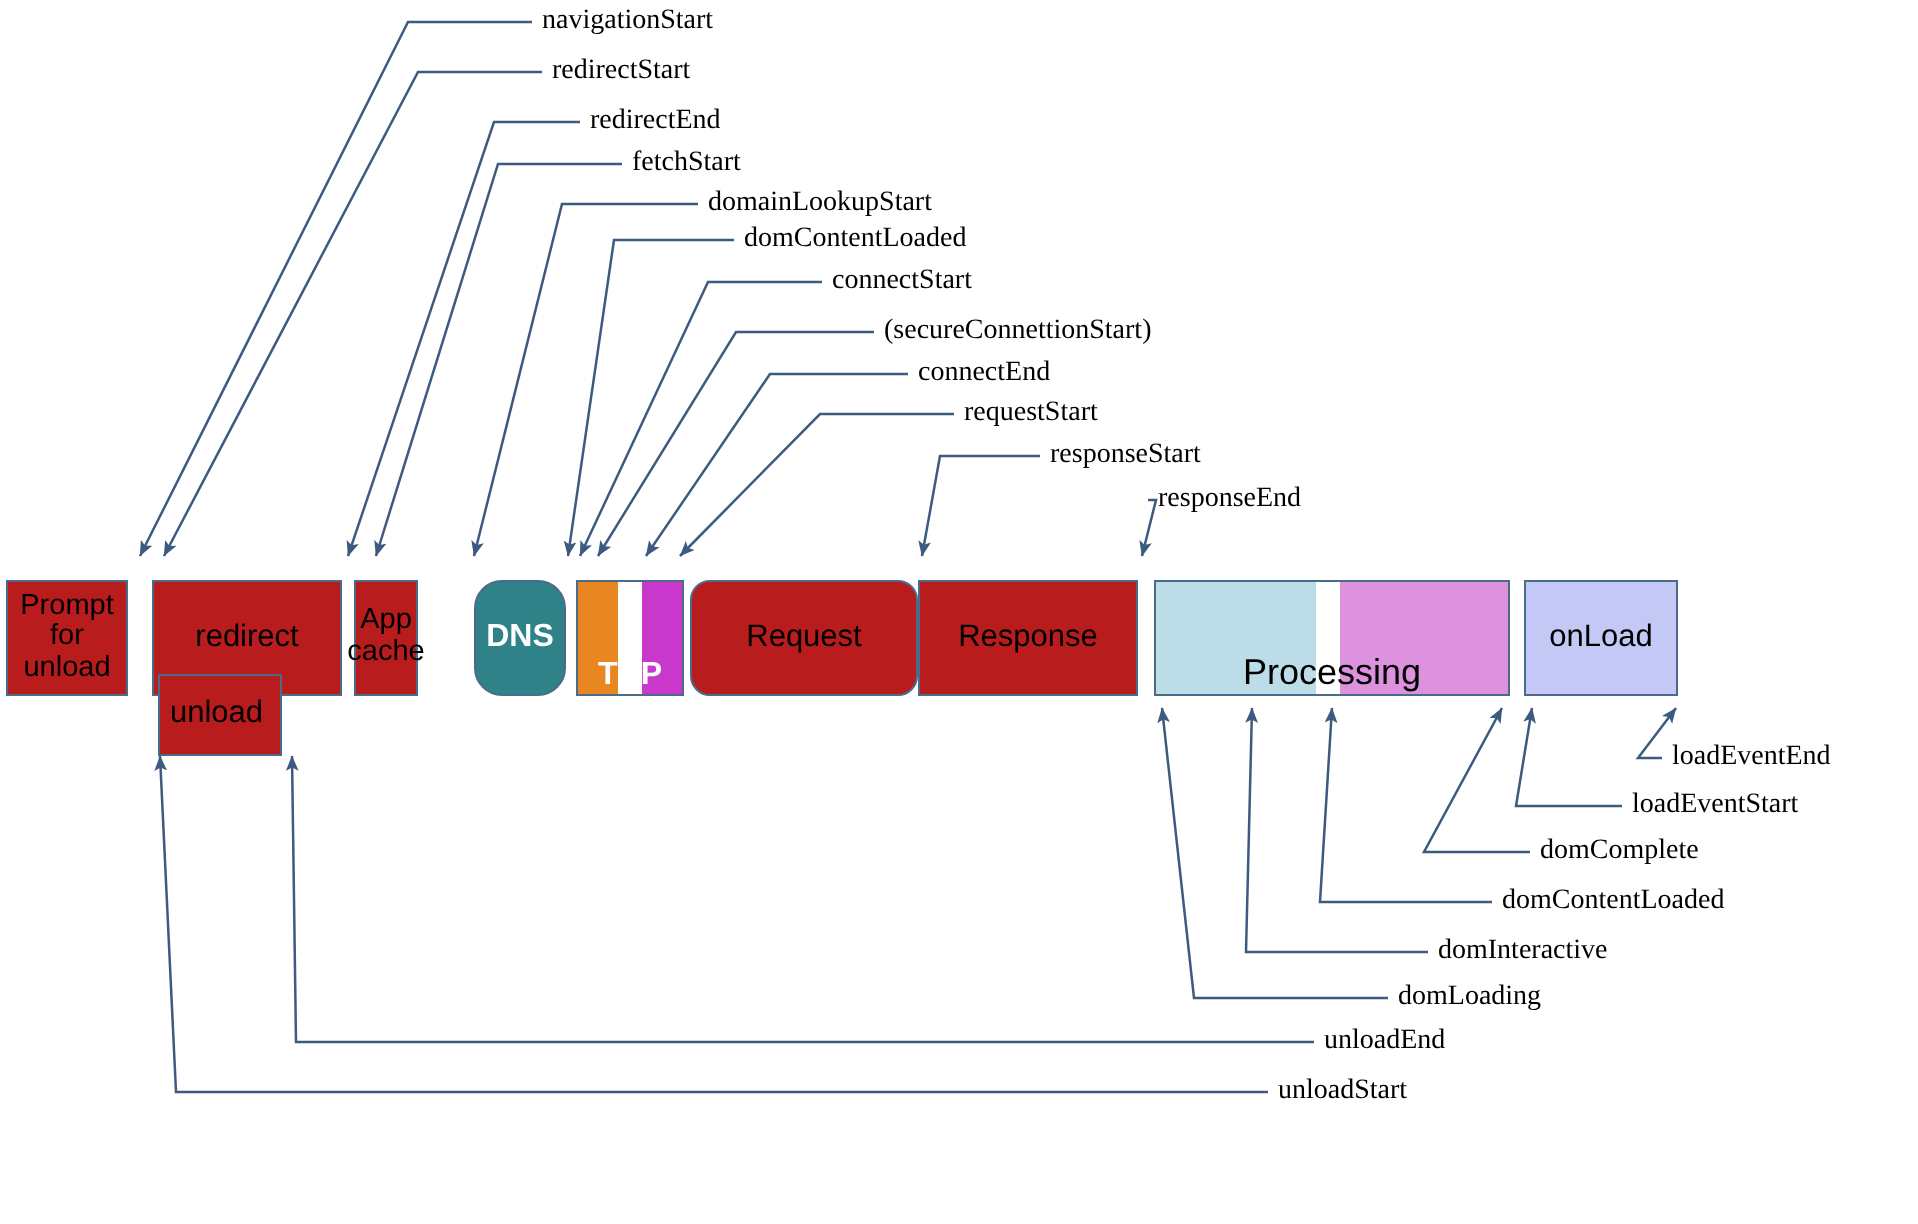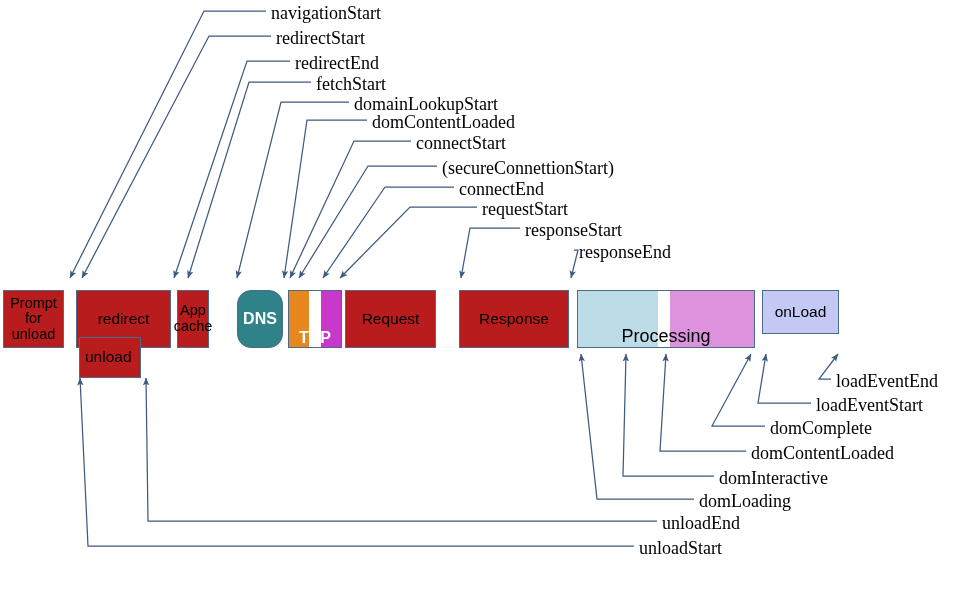--- a/index.html
+++ b/index.html
@@ -5,21 +5,21 @@
   html,body{margin:0;padding:0;background:#ffffff;}
   body{width:959px;height:612px;position:relative;overflow:hidden;
        font-family:"Liberation Sans",sans-serif;}
   #stage{position:absolute;left:0;top:0;width:959px;height:612px;}
 
   
   #leaders{position:absolute;left:0;top:0;width:959px;height:612px;}
 
   
   .evt{position:absolute;font-family:"Liberation Serif",serif;
-       font-size:18px;color:#000;white-space:nowrap;line-height:1;}
+       font-size:14px;color:#000;white-space:nowrap;line-height:1;}
 
   
   .box{position:absolute;box-sizing:border-box;border:1.3px solid #4a6b8a;
        display:flex;align-items:center;justify-content:center;text-align:center;
        font-family:"Liberation Sans",sans-serif;font-size:15.5px;color:#000;
        line-height:1.08;}
   .blue{background:#b91c1c;}
   .teal{background:#2e8288;color:#ffffff;font-weight:bold;font-size:16px;border-radius:14px;}
   .peri{background:#c3c8f5;}
   .split{position:absolute;box-sizing:border-box;border:1.3px solid #4a6b8a;
@@ -103,25 +103,25 @@
 cache</div>
 
   <div class="box teal" style="left:237px;top:290px;width:46px;height:58px;">DNS</div>
 
   <div class="split tcp" style="left:288px;top:290px;width:54px;height:58px;">
     <div class="half" style="width:50%;background:#e8861f;"></div>
     <div class="half" style="width:50%;background:#c838ca;"></div>
     <span class="lbl">TCP</span>
   </div>
 
-  <div class="box blue" style="left:345px;top:290px;width:91px;height:58px;">Request</div>
+  <div class="box blue" style="left:345px;top:290px;width:114px;height:58px;border-radius:10px;">Request</div>
 
   <div class="box blue" style="left:459px;top:290px;width:110px;height:58px;">Response</div>
 
   <div class="split" style="left:577px;top:290px;width:178px;height:58px;">
     <div class="half" style="width:48.5%;background:#bcdce8;"></div>
     <div class="half" style="width:51.5%;background:#dd92dd;"></div>
     <span class="lbl">Processing</span>
   </div>
 
-  <div class="box peri" style="left:762px;top:290px;width:77px;height:44px;text-align:right;">onLoad</div>
+  <div class="box peri" style="left:762px;top:290px;width:77px;height:58px;text-align:right;">onLoad</div>
 
 </div>
 
 </body></html>

